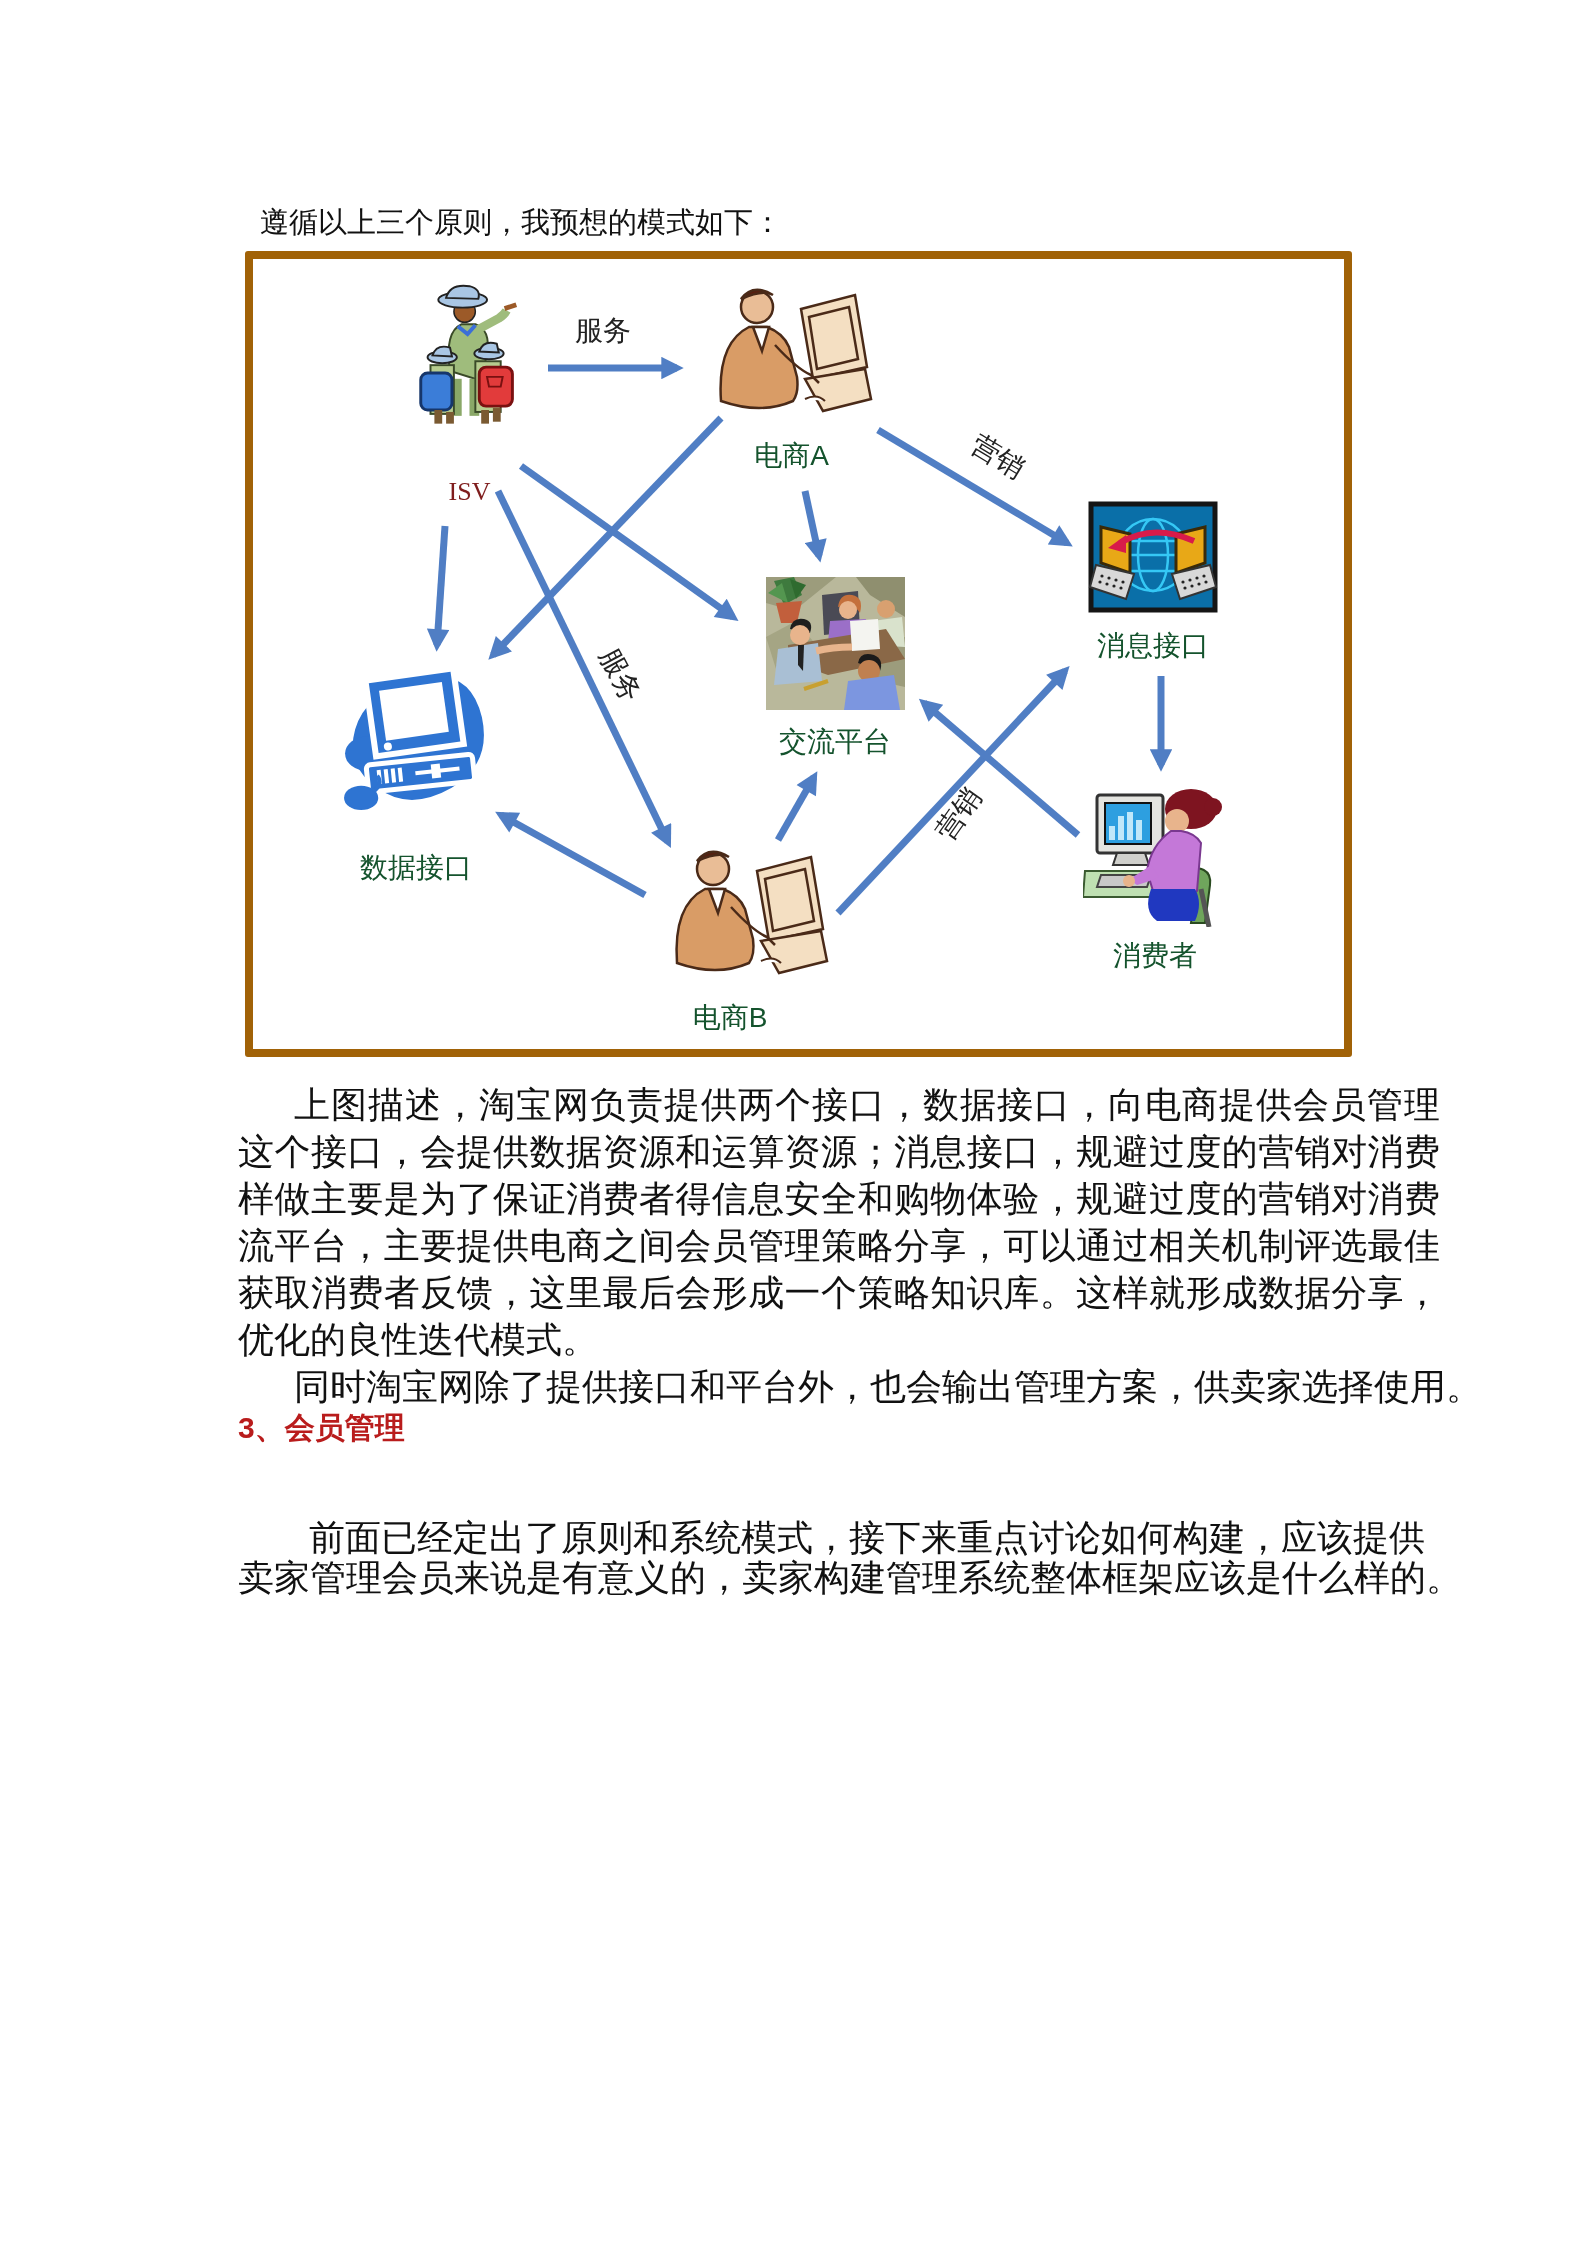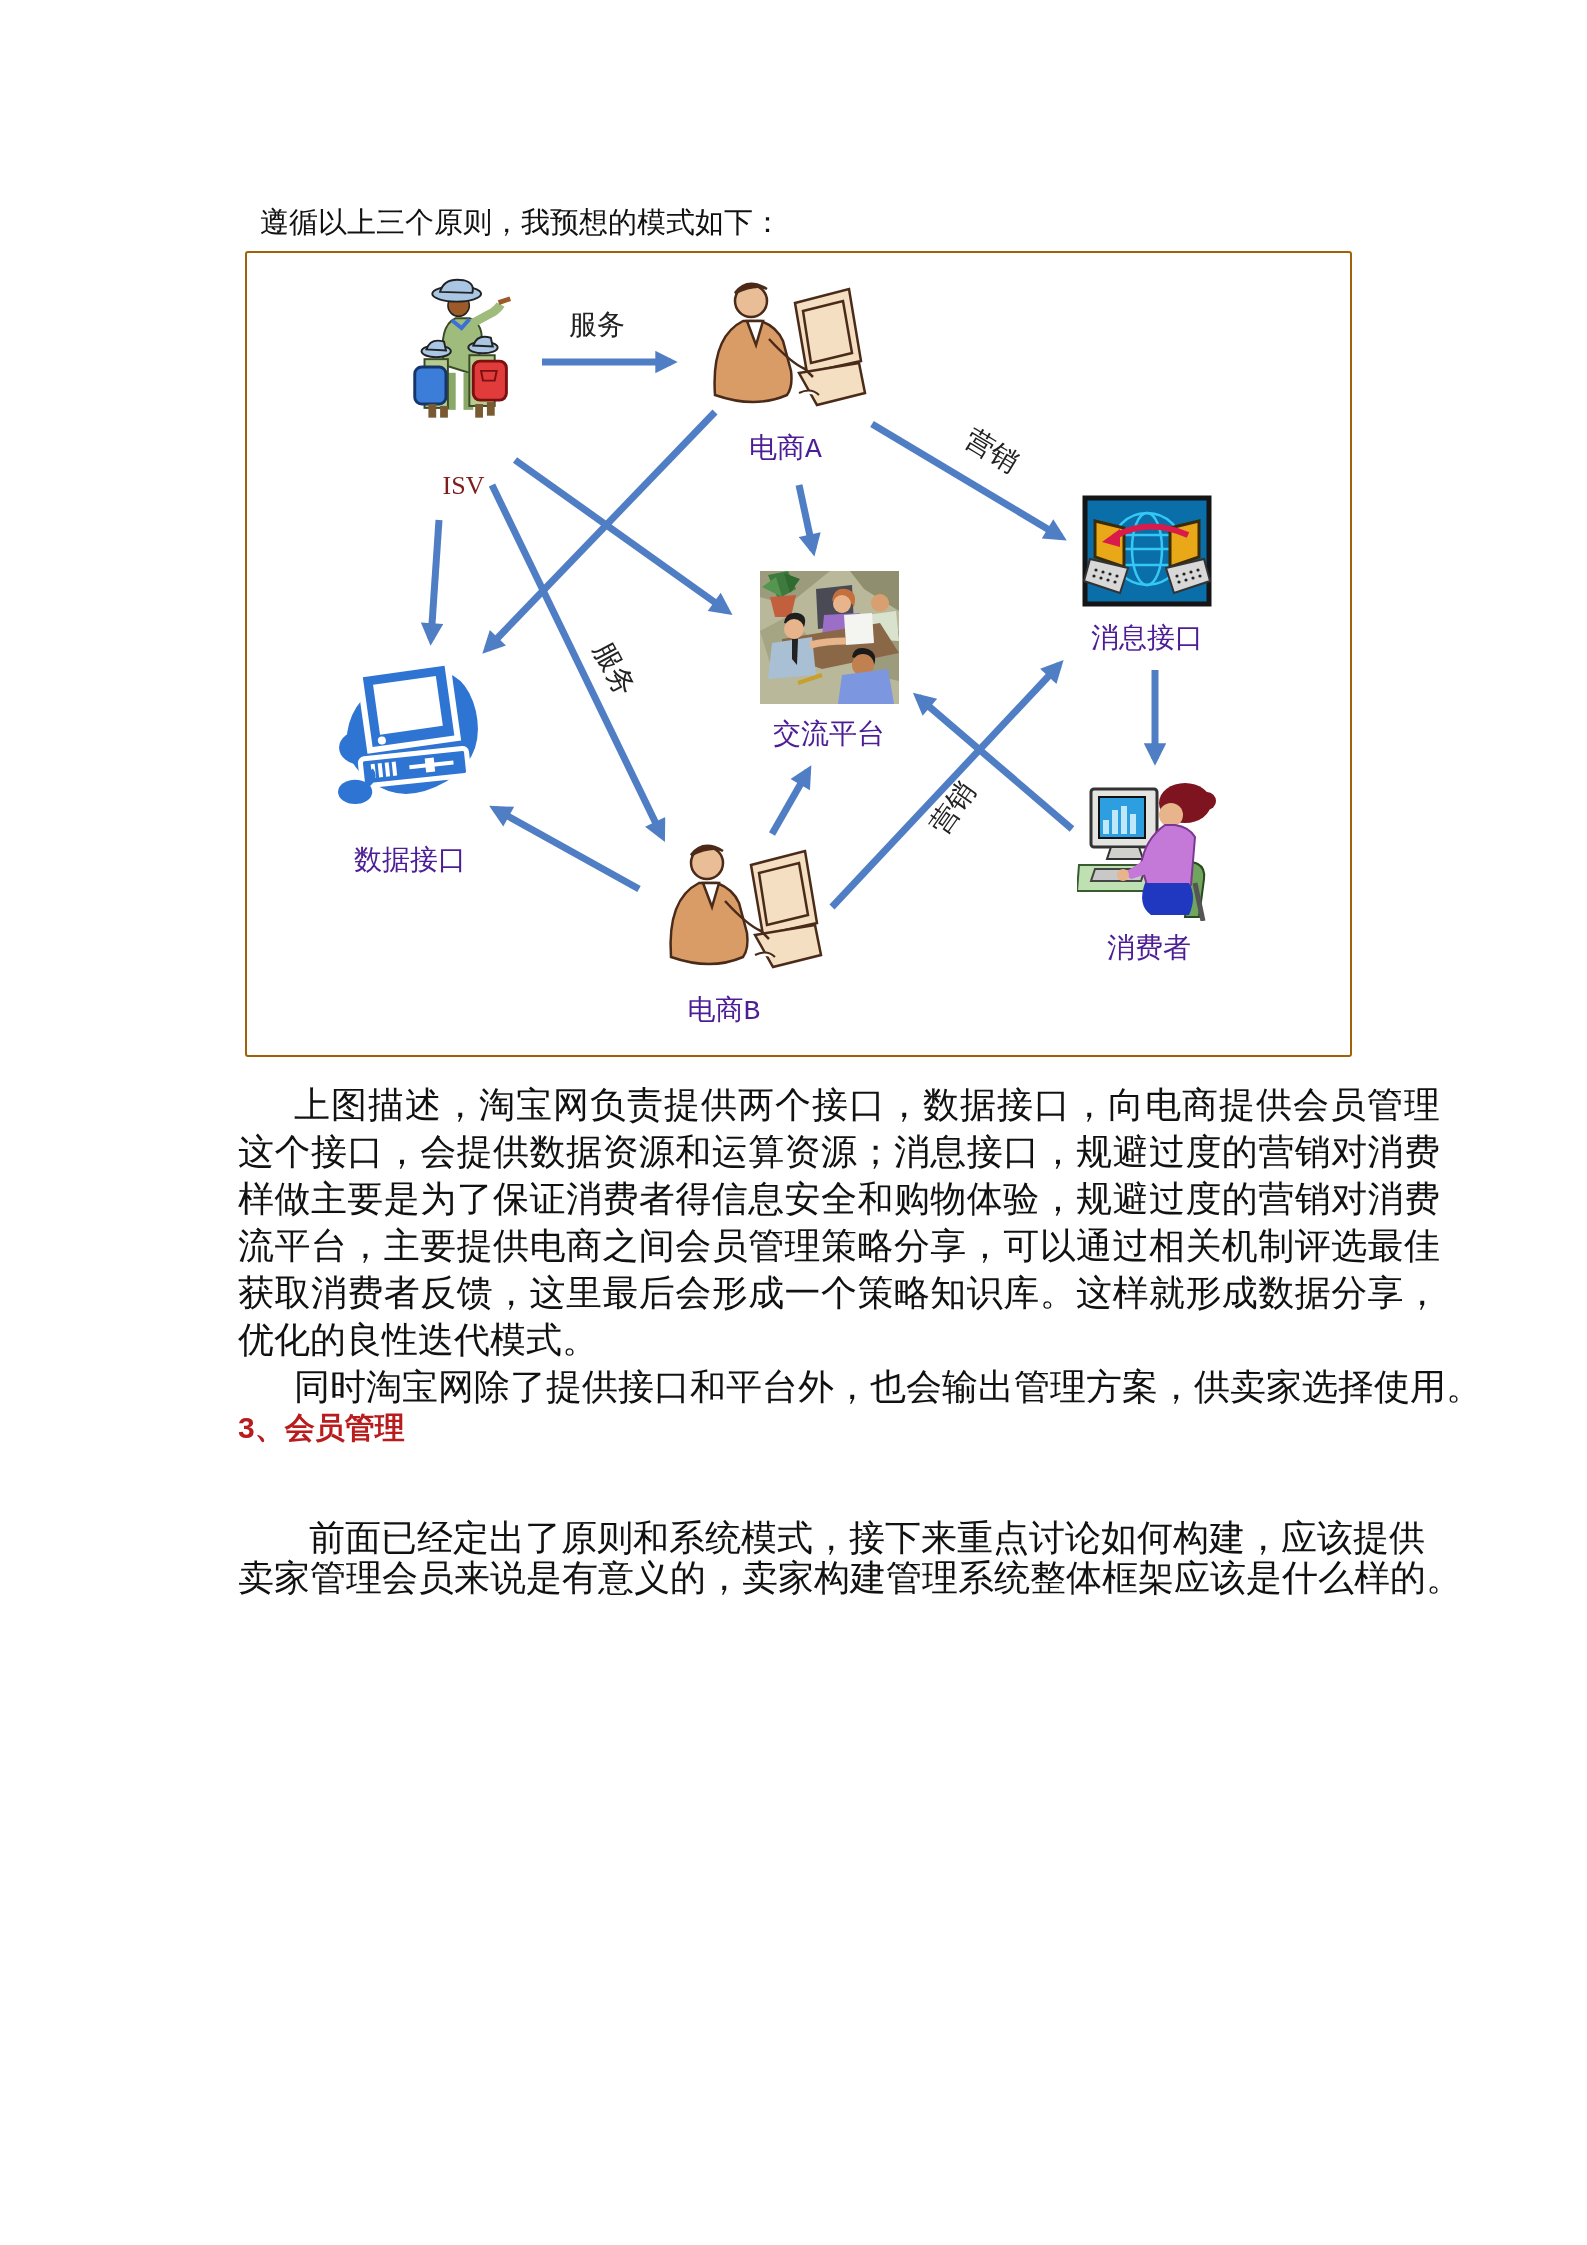--- a/index.html
+++ b/index.html
@@ -7,28 +7,28 @@
   body {
     width:1587px; height:2245px; position:relative; overflow:hidden;
     font-family:"Liberation Serif","DejaVu Serif",serif; color:#111;
   }
   .abs { position:absolute; }
   .intro { left:260px; top:202px; font-size:29px; line-height:40px; }
 
   
   .diagram-box {
     left:245px; top:251px; width:1107px; height:806px;
-    border:2px solid #a16207; border-radius:3px; background:#fff;
+    border:8px solid #a16207; border-radius:3px; background:#fff;
   }
   .arrow-layer { position:absolute; left:0; top:0; width:1099px; height:798px; }
   .node-icon { position:absolute; }
   .node-icon svg { display:block; width:100%; height:100%; }
   .node-label {
-    position:absolute; text-align:center; font-size:28px; color:#4c1d95; line-height:30px;
-    font-family:Liberation Mono, monospace;
+    position:absolute; text-align:center; font-size:28px; color:#14532d; line-height:30px;
+    font-family:Liberation Sans, sans-serif;
   }
   .latin { font-family:Liberation Serif, serif; font-size:26px; color:#7f1d1d; }
   .edge-label {
     position:absolute; font-size:28px; color:#222; white-space:nowrap;
     transform:translate(-50%,-50%); transform-origin:center;
   }
 
   
   .textblock { left:238px; width:1202px; font-size:36px; }
   .tb1 { top:1082px; }

